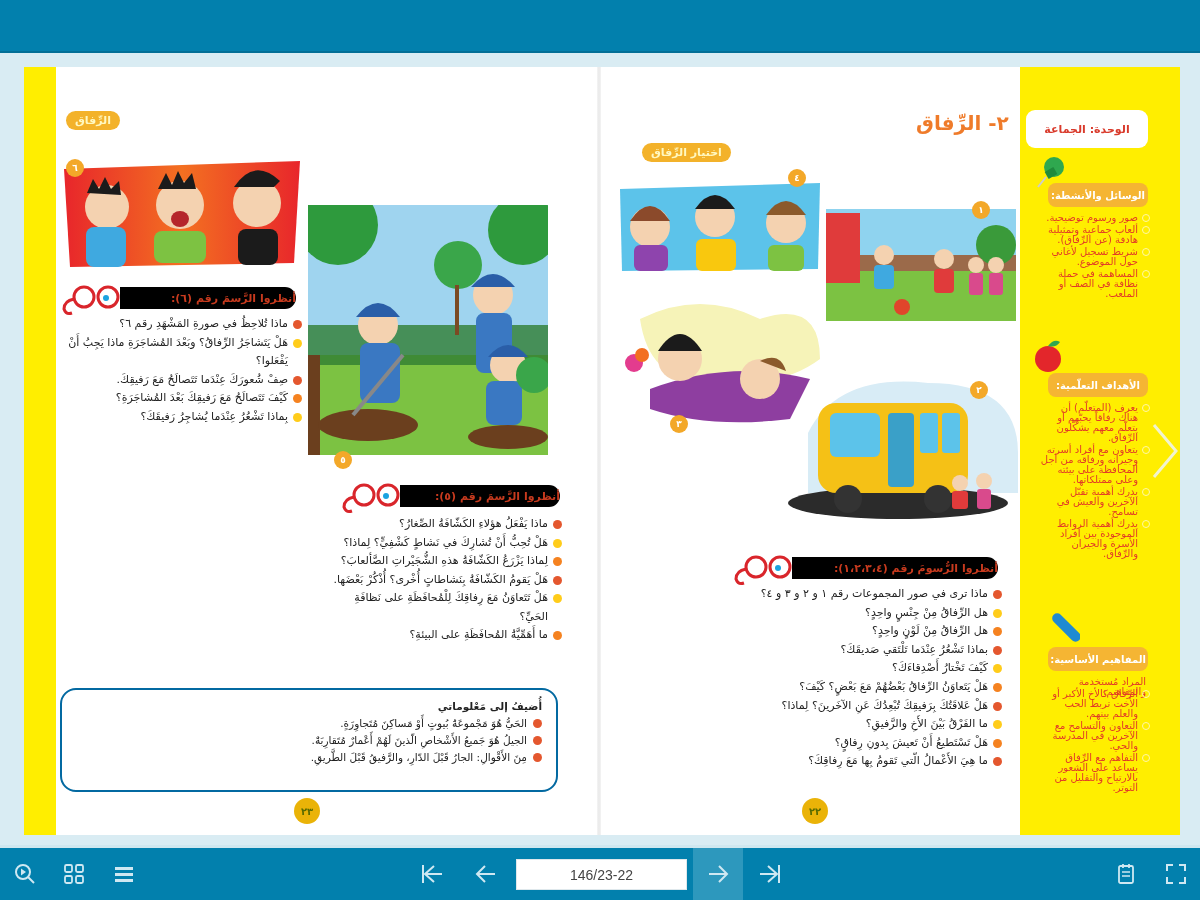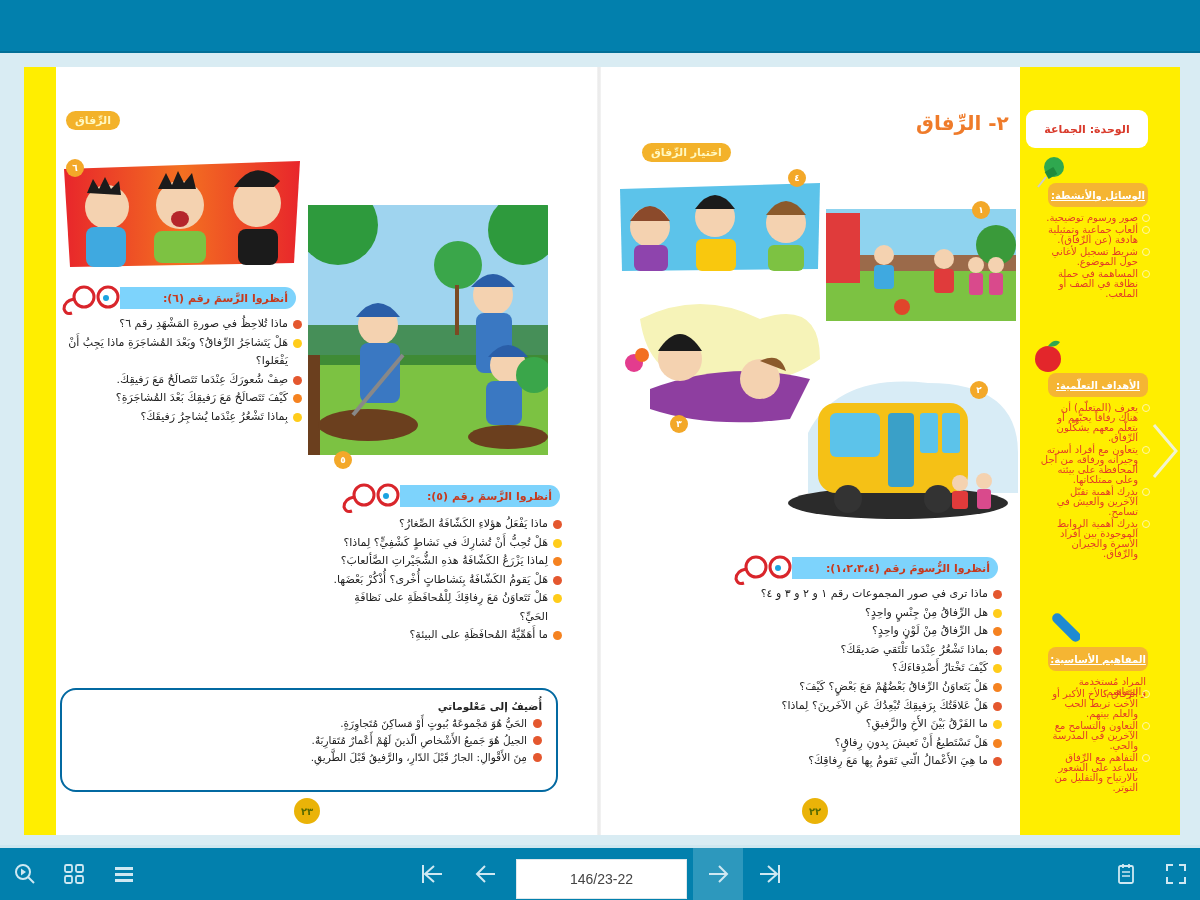--- a/index.html
+++ b/index.html
@@ -8,47 +8,47 @@
   .viewer { position: absolute; left: 0; top: 55px; width: 1200px; height: 790px; background: #d9ecf3; }
   .book { position: absolute; left: 24px; top: 12px; width: 1152px; height: 768px; background: #fff; }
   .ystrip-left { position: absolute; left: 0; top: 0; width: 32px; height: 768px; background: #ffee00; }
   .ystrip-right { position: absolute; left: 996px; top: 0; width: 160px; height: 768px; background: #ffee00; }
   .spine { position: absolute; left: 573px; top: 0; width: 4px; height: 768px; background: linear-gradient(90deg,#f4f4f4,#e9e9e9,#f4f4f4); }
 
   .pill { position: absolute; background: #f3b22a; color: #fff8c0; font-size: 11px; font-weight: bold; border-radius: 11px; padding: 3px 9px; direction: rtl; white-space: nowrap; }
   .lesson-title { position: absolute; color: #ef7b2a; font-size: 20px; font-weight: bold; direction: rtl; }
 
   .unit-box { position: absolute; left: 1026px; top: 110px; width: 122px; height: 38px; background: #fff; border-radius: 9px; color: #d93a2b; font-size: 11px; font-weight: bold; display: flex; align-items: center; justify-content: center; direction: rtl; }
-  .side-head { position: absolute; left: 1048px; width: 100px; height: 24px; background: #f5b533; border-radius: 8px; color: #fff; font-size: 10px; font-weight: bold; display: flex; align-items: center; justify-content: center; direction: rtl; text-decoration: underline; }
+  .side-head { position: absolute; left: 1048px; width: 100px; height: 24px; background: #f5b533; border-radius: 8px; color: #fff; font-size: 10px; font-weight: bold; display: flex; align-items: center; justify-content: center; direction: rtl; }
   .side-list { position: absolute; left: 1040px; width: 110px; list-style: none; direction: rtl; color: #e23b26; font-size: 10px; line-height: 10px; }
   .side-list li { position: relative; padding-right: 12px; margin-bottom: 2px; }
   .side-list li::before { content: ""; position: absolute; right: 0; top: 1px; width: 6px; height: 6px; border: 1.5px solid #fff7a8; border-radius: 50%; }
 
-  .q-banner { position: absolute; height: 22px; background: #7dd3fc; border-radius: 0 11px 11px 0; color: #c73a1e; font-size: 11px; font-weight: bold; direction: rtl; display: flex; align-items: center; padding-right: 8px; }
+  .q-banner { position: absolute; height: 22px; background: #000000; border-radius: 0 11px 11px 0; color: #c73a1e; font-size: 11px; font-weight: bold; direction: rtl; display: flex; align-items: center; }
   .glasses { position: absolute; }
   .q-list { position: absolute; list-style: none; direction: rtl; font-size: 11px; line-height: 18.5px; color: #222; }
   .q-list li { position: relative; padding-right: 16px; }
   .q-list li::before { content: ""; position: absolute; right: 2px; top: 5px; width: 9px; height: 9px; border-radius: 50%; background: var(--dot, #e4572e); }
 
   .info-box { position: absolute; left: 60px; top: 688px; width: 498px; height: 104px; border: 2px solid #0369a1; border-radius: 16px; direction: rtl; padding: 10px 14px; font-size: 10.5px; color: #222; }
   .info-box .title { font-weight: bold; margin-bottom: 3px; }
   .info-box ul { list-style: none; }
   .info-box li { position: relative; padding-right: 15px; line-height: 17px; }
   .info-box li::before { content: ""; position: absolute; right: 0; top: 4px; width: 9px; height: 9px; border-radius: 50%; background: #e4572e; }
 
   .page-num { position: absolute; width: 26px; height: 26px; border-radius: 50%; background: #eab308; color: #5a6b00; font-size: 10px; font-weight: bold; display: flex; align-items: center; justify-content: center; }
   .badge { position: absolute; width: 18px; height: 18px; border-radius: 50%; background: #f3a829; color: #fff; font-size: 9px; font-weight: bold; display: flex; align-items: center; justify-content: center; }
 
   .illus { position: absolute; overflow: hidden; }
   .nav-arrow { position: absolute; width: 30px; height: 60px; cursor: pointer; }
 
   .toolbar { position: absolute; left: 0; top: 845px; width: 1200px; height: 55px; background: #0280ad; border-top: 3px solid #cfe7ef; }
   .tb-btn { position: absolute; top: 0; height: 52px; width: 48px; display: flex; align-items: center; justify-content: center; cursor: pointer; }
   .tb-btn.active { background: #2d98bd; }
-  .page-field { position: absolute; left: 516px; top: 11px; width: 171px; height: 40px; background: #fff; border: 1px solid #dfe8ec; font-family: "Liberation Sans", sans-serif; font-size: 14px; color: #444; text-align: center; outline: none; }
+  .page-field { position: absolute; left: 516px; top: 11px; width: 171px; height: 31px; background: #fff; border: 1px solid #dfe8ec; font-family: "Liberation Sans", sans-serif; font-size: 14px; color: #444; text-align: center; outline: none; }
 </style>
 </head>
 <body>
 
 <div class="topbar"></div>
 
 <div class="viewer">
 
   <div class="nav-arrow" style="left:22px; top:360px;">
     <svg width="30" height="60" viewBox="0 0 30 60">

